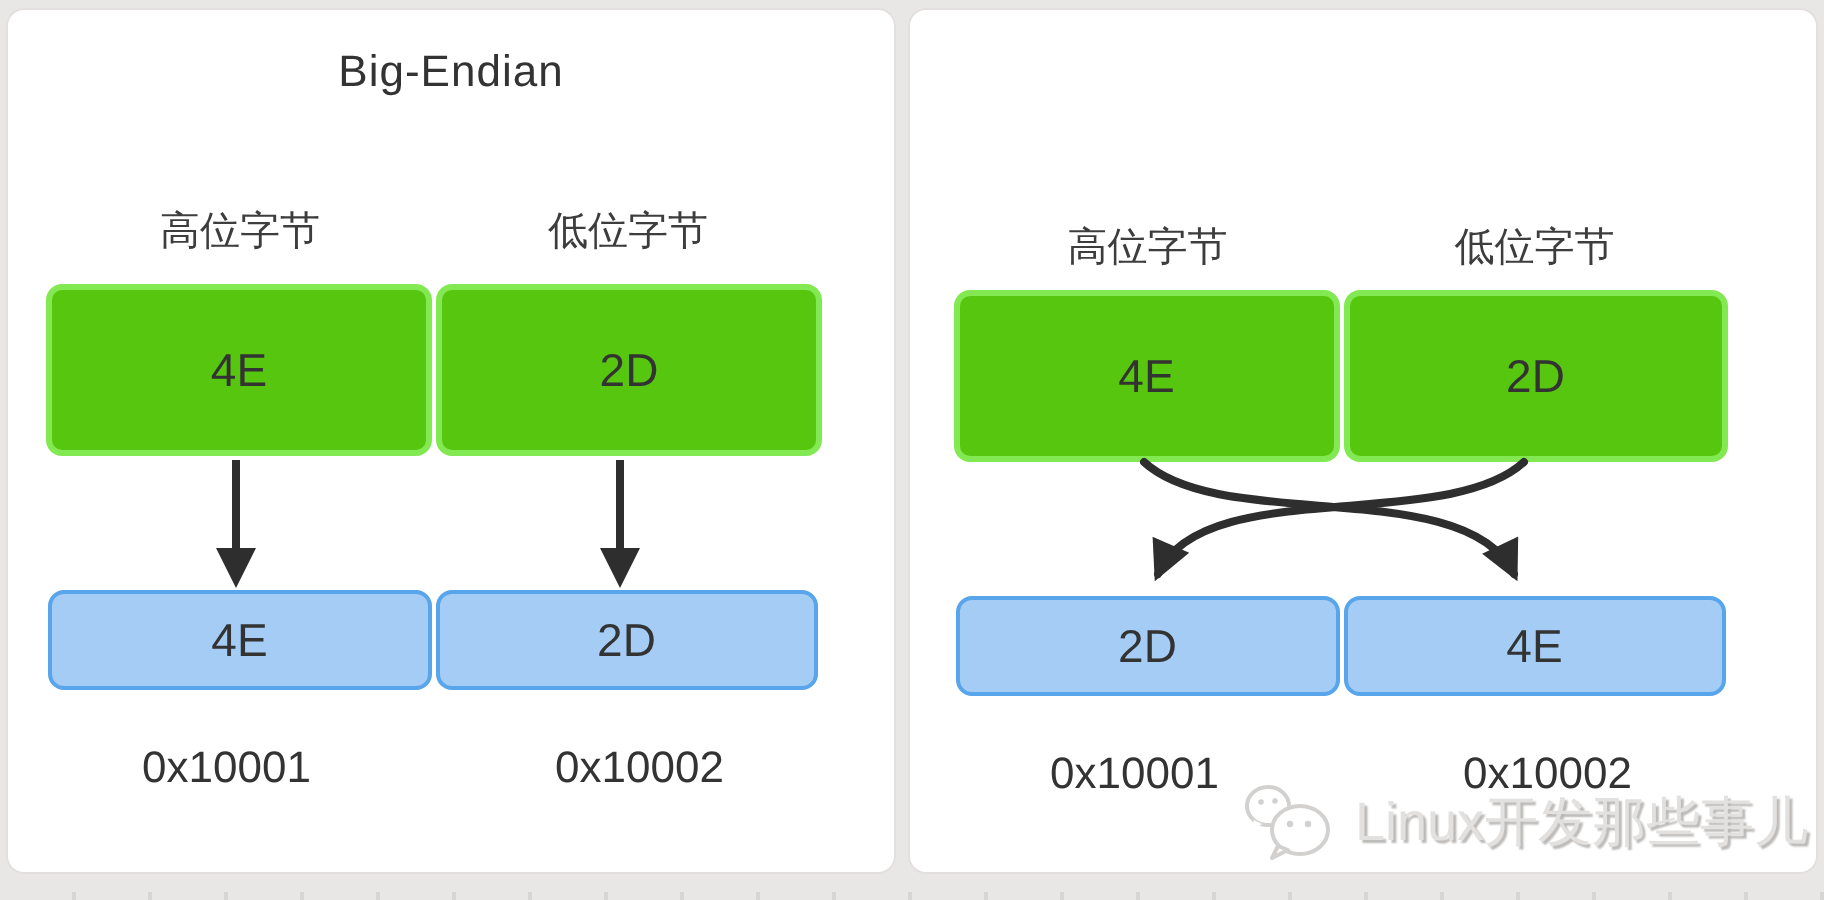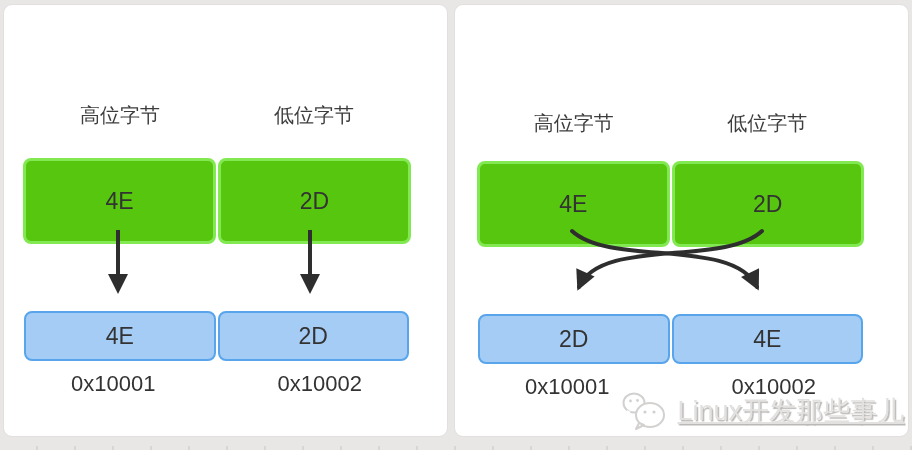--- a/index.html
+++ b/index.html
@@ -30,21 +30,21 @@
     color:var(--text,#333333);
     letter-spacing:0.5px;
   }
   .labels,.byte-row,.addresses{
     position:absolute;display:flex;justify-content:center;
   }
   .labels span,.addresses span{flex:1;text-align:center;}
   .labels{color:#3d3d3d;font-size:20px;}
   .addresses{color:var(--text,#333333);font-size:22px;gap:28px;}
 
-  .byte-row{gap:2px;margin-top:16px;}
+  .byte-row{gap:2px;}
   .byte-box{
     flex:1;display:flex;align-items:center;justify-content:center;
     font-size:23px;color:var(--text,#333333);
     border-radius:8px;box-sizing:border-box;
   }
   .byte-box.green{
     background:var(--green-fill,#57c60f);
     border:3px solid var(--green-border,#83e953);
   }
   .byte-box.blue{
@@ -68,37 +68,37 @@
 
   .arrows{position:absolute;overflow:visible;}
 
   .watermark{
     position:absolute;top:390px;right:8px;
     display:flex;align-items:center;gap:8px;
     color:#e3e1df;
     font-size:27px;
     text-shadow:1.5px 1.5px 1px #bbb9b7, -0.5px -0.5px 0 #ffffff;
     user-select:none;
-    text-decoration:underline;
   }
   .watermark svg{flex:none;}
 
   .bottom-ruler{
     position:absolute;left:0;top:440px;width:912px;height:10px;
     background:
       repeating-linear-gradient(90deg, transparent 0 36px, #d8d6d4 36px 38px) bottom/100% 4px no-repeat,
       var(--page-bg,#e9e7e5);
   }
 </style>
 </head>
 <body>
 
 <div class="page">
 
   <section class="card panel-left">
+    <h2 class="panel-title">Big-Endian</h2>
 
     <div class="labels">
       <span>高位字节</span>
       <span>低位字节</span>
     </div>
 
     <div class="byte-row green-row">
       <div class="byte-box green">4E</div>
       <div class="byte-box green">2D</div>
     </div>

